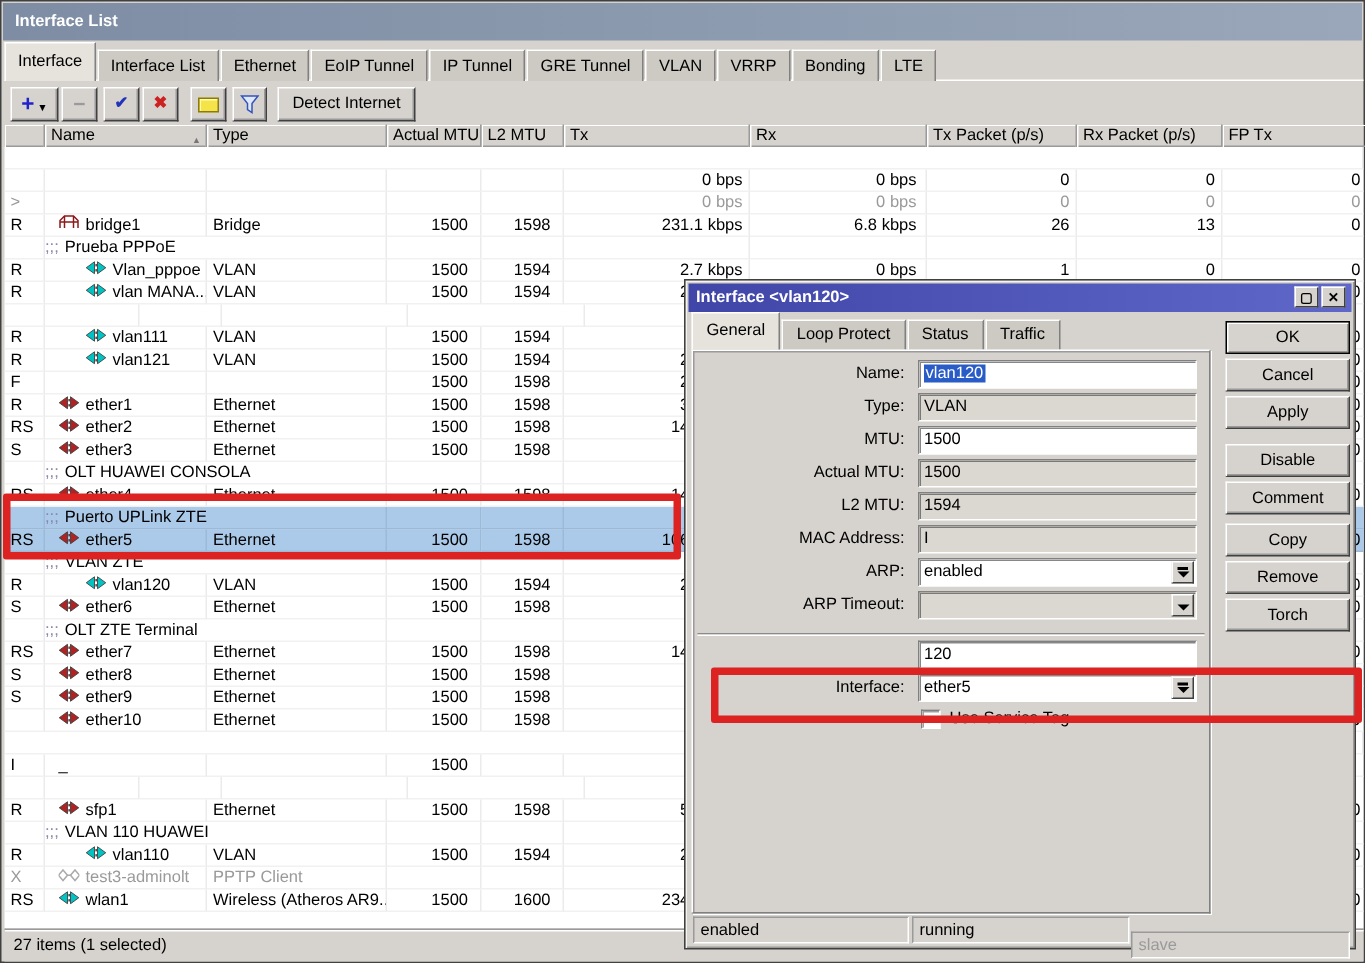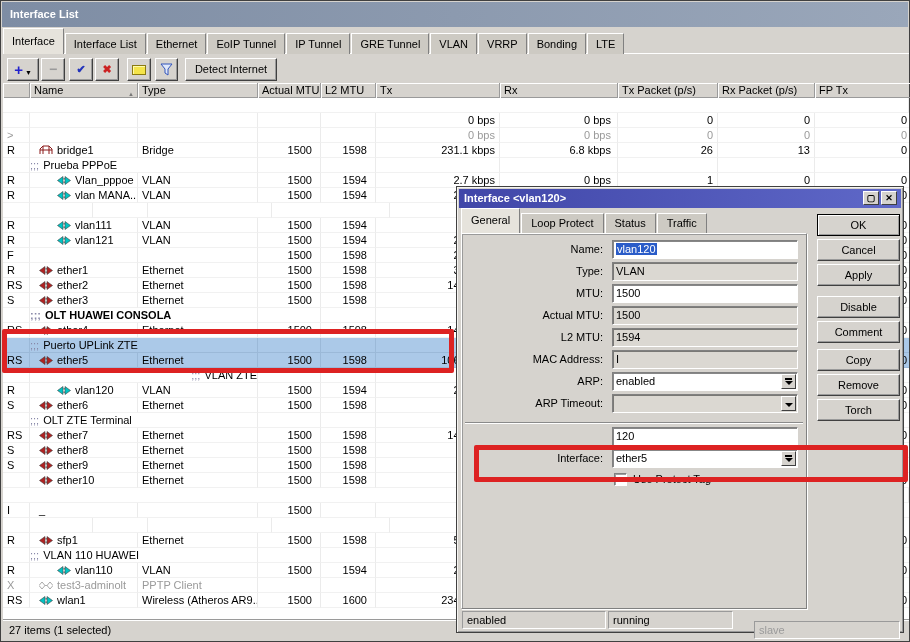--- a/index.html
+++ b/index.html
@@ -277,21 +277,21 @@
         <div class="cell num" style="width: 63px;"><span style="padding-right:8px;">1500</span></div>
         <div class="cell num" style="width: 55px;"><span style="padding-right:8px;">1598</span></div>
         <div class="cell num" style="width: 124px;"><span style="padding-right:4px;"></span></div>
         <div class="cell num" style="width: 118px;"><span style="padding-right:6px;"></span></div>
         <div class="cell num" style="width: 100px;"><span style="padding-right:4px;"></span></div>
         <div class="cell num" style="width: 97px;"><span style="padding-right:4px;"></span></div>
         <div class="cell num" style="width: 96px;"><span style="padding-right:3px;">0</span></div>
       </div>
       <div class="row">
         <div class="cell" style="width: 27px;"></div>
-        <div class="cell" style="width: 228px; font-weight: bold;"><span class="cmt-mark">;;;</span><span>OLT HUAWEI CONSOLA</span></div>
+        <div class="cell" style="width: 228px;"><span class="cmt-mark">;;;</span><span>OLT HUAWEI CONSOLA</span></div>
         <div class="cell" style="width: 63px;"></div>
         <div class="cell" style="width: 55px;"></div>
         <div class="cell" style="width: 124px;"></div>
         <div class="cell" style="width: 118px;"></div>
         <div class="cell" style="width: 100px;"></div>
         <div class="cell" style="width: 97px;"></div>
         <div class="cell" style="width: 96px;"></div>
       </div>
       <div class="row">
         <div class="cell" style="width: 27px;"><span style="padding-left:4px;">RS</span></div>
@@ -333,21 +333,21 @@
         <div class="cell num" style="width: 63px;"><span style="padding-right:8px;">1500</span></div>
         <div class="cell num" style="width: 55px;"><span style="padding-right:8px;">1598</span></div>
         <div class="cell num" style="width: 124px;"><span style="padding-right:4px;">106.4 kbps</span></div>
         <div class="cell num" style="width: 118px;"><span style="padding-right:6px;"></span></div>
         <div class="cell num" style="width: 100px;"><span style="padding-right:4px;"></span></div>
         <div class="cell num" style="width: 97px;"><span style="padding-right:4px;"></span></div>
         <div class="cell num" style="width: 96px;"><span style="padding-right:3px;">0</span></div>
       </div>
       <div class="row">
         <div class="cell" style="width: 27px;"></div>
-        <div class="cell" style="width: 228px; text-align: right;"><span class="cmt-mark">;;;</span><span>VLAN ZTE</span></div>
+        <div class="cell" style="width: 228px;"><span class="cmt-mark">;;;</span><span>VLAN ZTE</span></div>
         <div class="cell" style="width: 63px;"></div>
         <div class="cell" style="width: 55px;"></div>
         <div class="cell" style="width: 124px;"></div>
         <div class="cell" style="width: 118px;"></div>
         <div class="cell" style="width: 100px;"></div>
         <div class="cell" style="width: 97px;"></div>
         <div class="cell" style="width: 96px;"></div>
       </div>
       <div class="row">
         <div class="cell" style="width: 27px;"><span style="padding-left:4px;">R</span></div>
@@ -623,36 +623,36 @@
         </div>
         <div class="drow" style="left: 0px; top: 262px; width: 448px;">
           <span class="dlabel">Interface:</span>
           <span class="dinput">ether5<span class="ddbtn">
               <span class="ddbar"></span>
               <span class="ddtri"></span>
             </span></span>
         </div>
         <div class="drow" style="left: 0px; top: 284px; width: 448px;">
           <span class="chkbox"></span>
-          <span class="chklabel">Use Protect Tag</span>
+          <span class="chklabel">Use Service Tag</span>
         </div>
       </div>
     <div class="dsep"></div>
     <div id="dlg-buttons">
         <div class="dlg-btn default" style="top: 27px;">OK</div>
         <div class="dlg-btn" style="top: 52px;">Cancel</div>
         <div class="dlg-btn" style="top: 77px;">Apply</div>
         <div class="dlg-btn" style="top: 109px;">Disable</div>
         <div class="dlg-btn" style="top: 134px;">Comment</div>
         <div class="dlg-btn" style="top: 162px;">Copy</div>
         <div class="dlg-btn" style="top: 187px;">Remove</div>
         <div class="dlg-btn" style="top: 212px;">Torch</div>
       </div>
     <div id="dlg-status">
         <div class="dstat" style="left: 5px; width: 144px;">enabled</div>
-        <div class="dstat" style="left: 151px; width: 125px;">running</div>
+        <div class="dstat" style="left: 151px; width: 145px;">running</div>
         <div class="dstat muted" style="left: 297px; width: 146px;">slave</div>
       </div>
   </div>
 
   <div class="annot" style="left:1px; top:328px; width:452px; height:44px;"></div>
   <div class="annot" style="left:473px; top:444px; width:434px; height:37px;"></div>
 </div>
 
 </body></html>

